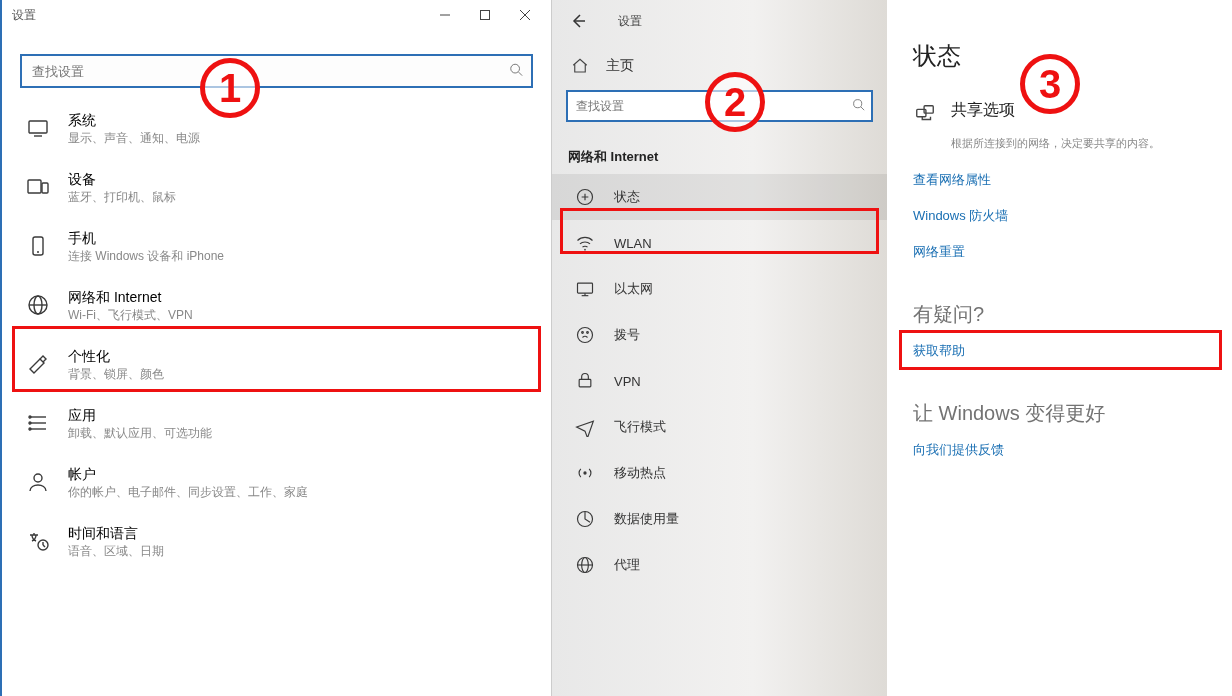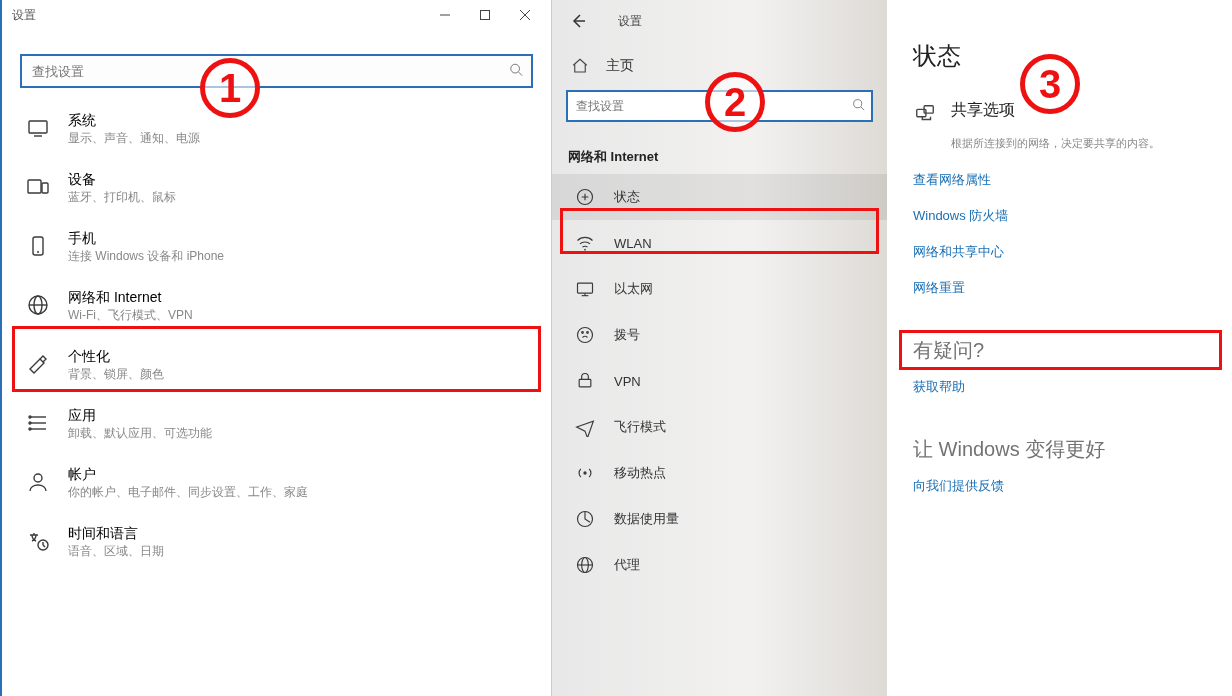--- a/index.html
+++ b/index.html
@@ -534,21 +534,20 @@
       </span>
       <div>
         <div class="p3-row-title">共享选项</div>
         <div class="p3-row-sub">根据所连接到的网络，决定要共享的内容。</div>
       </div>
     </div>
 
 
     <a class="p3-link">查看网络属性</a>
     <a class="p3-link">Windows 防火墙</a>
-    <a class="p3-link">网络和共享中心</a>
     <a class="p3-link">网络重置</a>
 
     <div class="p3-subhead">有疑问?</div>
     <a class="p3-link">获取帮助</a>
 
     <div class="p3-subhead">让 Windows 变得更好</div>
     <a class="p3-link">向我们提供反馈</a>
 
     <div class="red-box p3-share"></div>
   </div>

